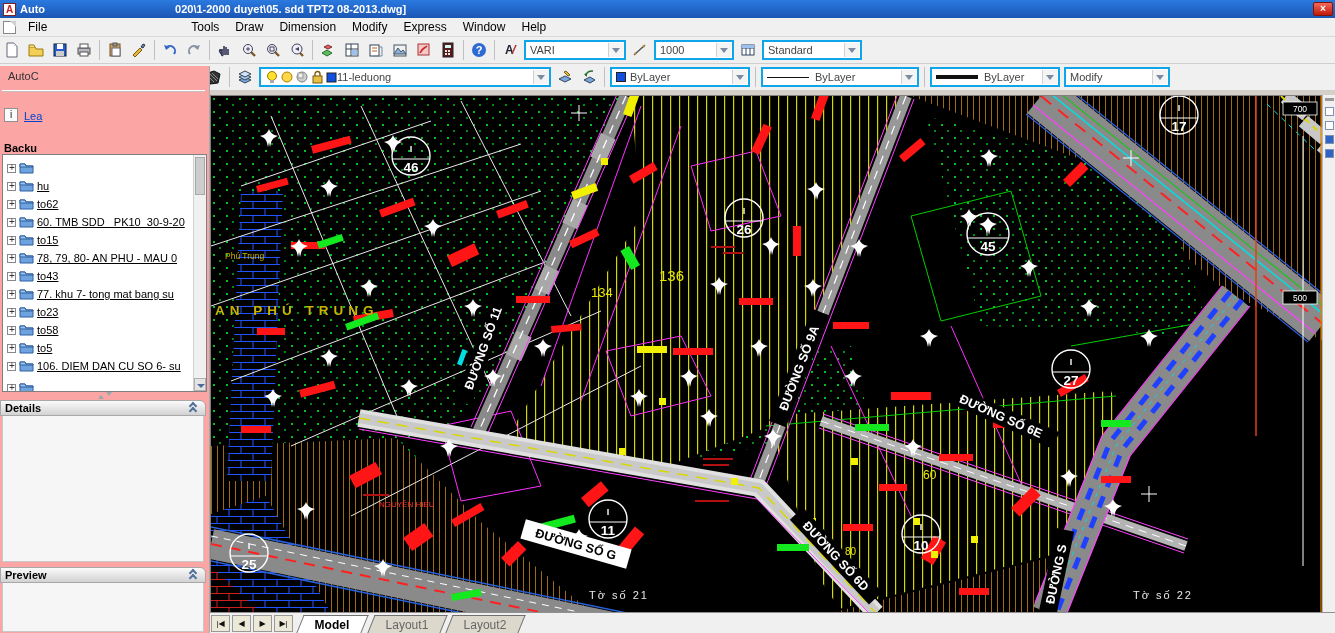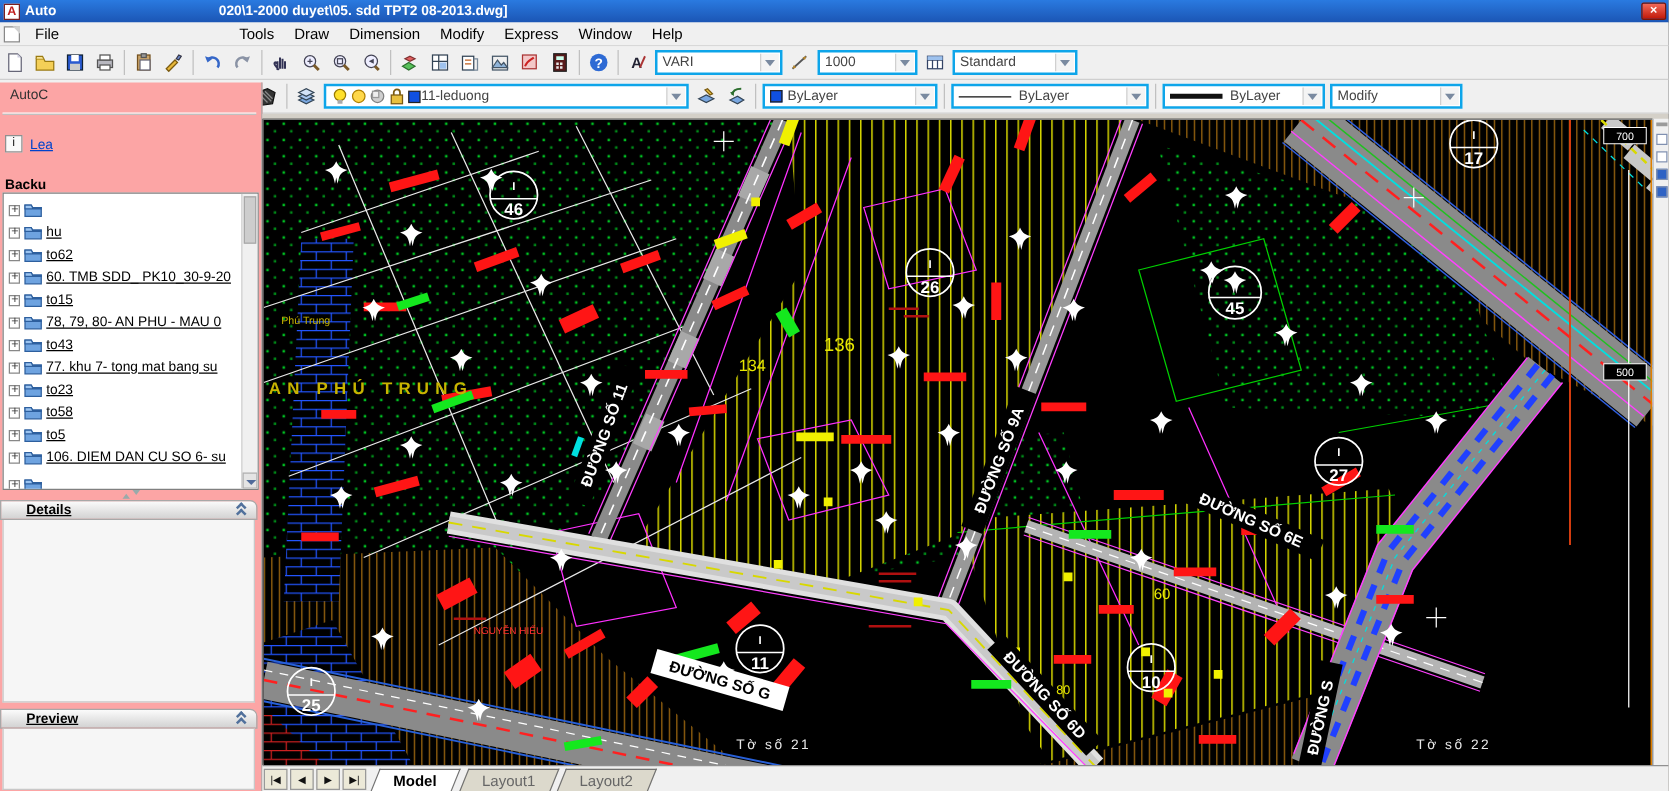--- a/index.html
+++ b/index.html
@@ -40,21 +40,21 @@
   .plusbox::before{content:"+";position:absolute;left:1px;top:-3px;font-size:10px;color:#333;}
   .tfold{margin-right:3px;flex:none;}
   .tlabel{font-size:11px;color:#000;text-decoration:underline;}
   .tree-scroll{position:absolute;right:0;top:0;width:13px;height:100%;background:#f0f0f0;border-left:1px solid #d0d0d0;}
   .tree-thumb{position:absolute;left:1px;top:2px;width:10px;height:38px;background:#cdcdcd;border:1px solid #a8a8a8;}
   .tree-down{position:absolute;left:0;bottom:0;width:12px;height:13px;background:#e4e4e4;border:1px solid #b0b0b0;}
   .tree-down::before{content:"";position:absolute;left:2px;top:5px;border:4px solid transparent;border-top:4px solid #506a9a;}
   .splitter{position:absolute;left:0;top:326px;width:100%;height:6px;display:flex;justify-content:center;gap:2px;}
   .splitter i{border:3px solid transparent;}
   .splitter .up{border-bottom:4px solid #9aa;} .splitter .dn{border-top:4px solid #9aa;}
-  .panelheader{position:absolute;left:0;width:206px;height:16px;background:linear-gradient(#fbfbfb,#d2d2d2);border:1px solid #a8a8a8;font-weight:bold;color:#000;padding:1px 20px;border-radius:0 6px 0 0;text-decoration:underline;}
+  .panelheader{position:absolute;left:0;width:206px;height:16px;background:linear-gradient(#fbfbfb,#d2d2d2);border:1px solid #a8a8a8;font-weight:bold;color:#000;padding:1px 4px;border-radius:0 6px 0 0;}
   .panelbody{position:absolute;left:2px;width:202px;background:#f6f6f6;border:1px solid #c8c8c8;border-top:none;}
   .chevs{position:absolute;right:6px;top:2px;width:10px;height:10px;}
   .chevs i{position:absolute;left:1px;width:6px;height:6px;border-left:2px solid #51719c;border-top:2px solid #51719c;transform:rotate(45deg);}
   .chevs i:nth-child(1){top:0;} .chevs i:nth-child(2){top:5px;}
   
   .logo{position:absolute;left:78px;top:0;width:128px;height:245px;z-index:50;background:linear-gradient(155deg,#2f6db8 0%,#1c4a93 55%,#123a7d 100%);border:5px solid #d8a826;border-radius:12px 12px 62px 62px / 12px 12px 100px 100px;box-shadow:0 2px 5px rgba(0,0,0,.5);text-align:center;}
   .logo .l1{position:absolute;left:0;width:100%;top:138px;color:#ecb92f;font-weight:bold;font-size:13.5px;letter-spacing:.5px;}
   .logo .l2{position:absolute;left:0;width:100%;top:155px;color:#ecb92f;font-weight:bold;font-size:24px;letter-spacing:1px;}
   
   .drawwrap{position:absolute;left:210px;top:91px;right:0;bottom:0;background:#d4d0c8;}

